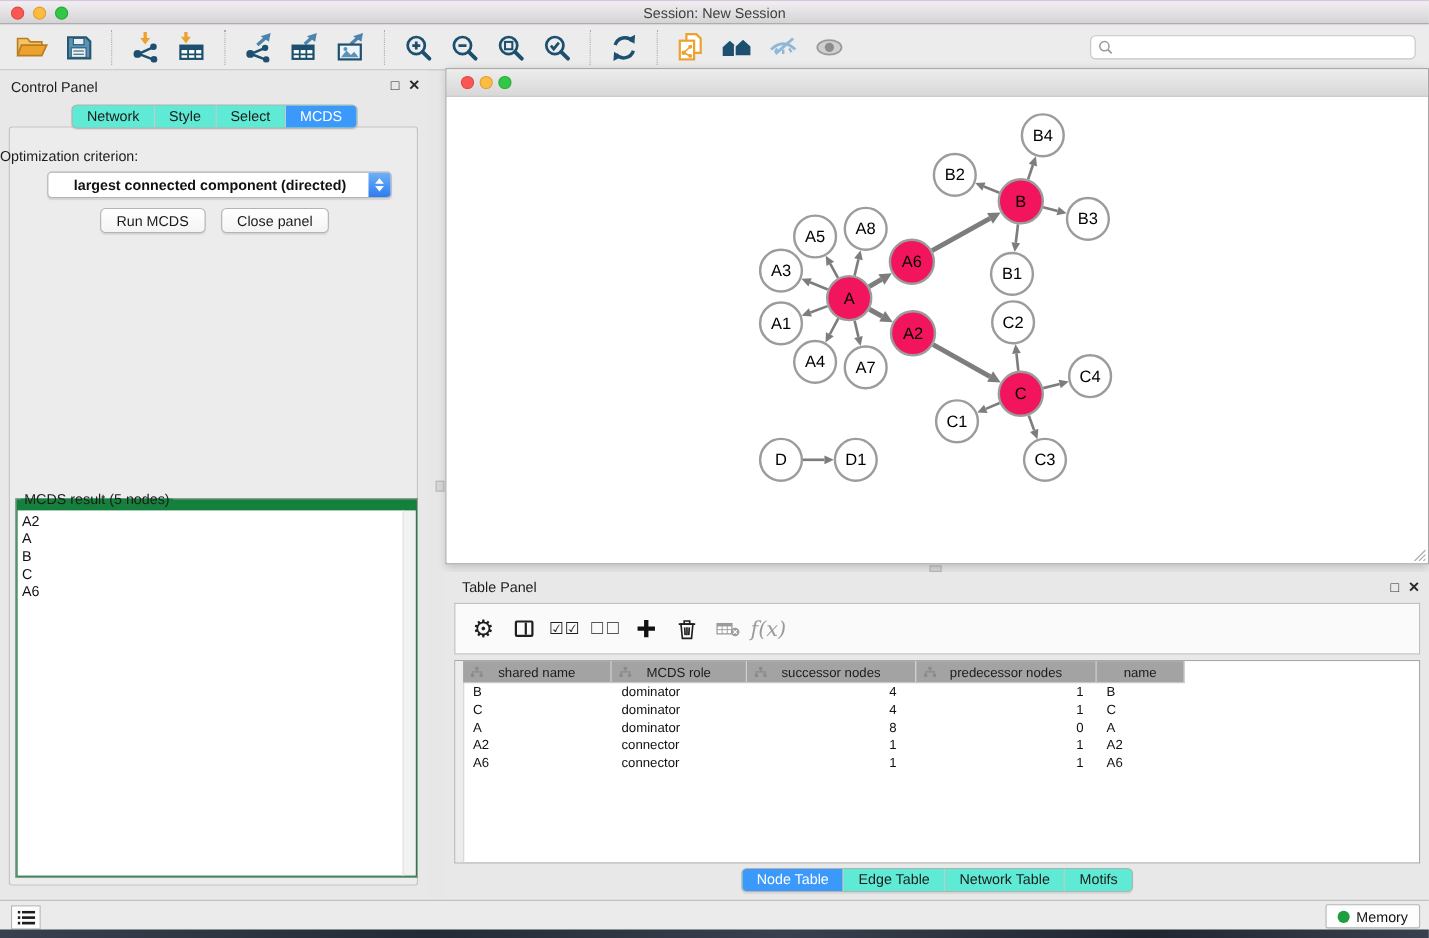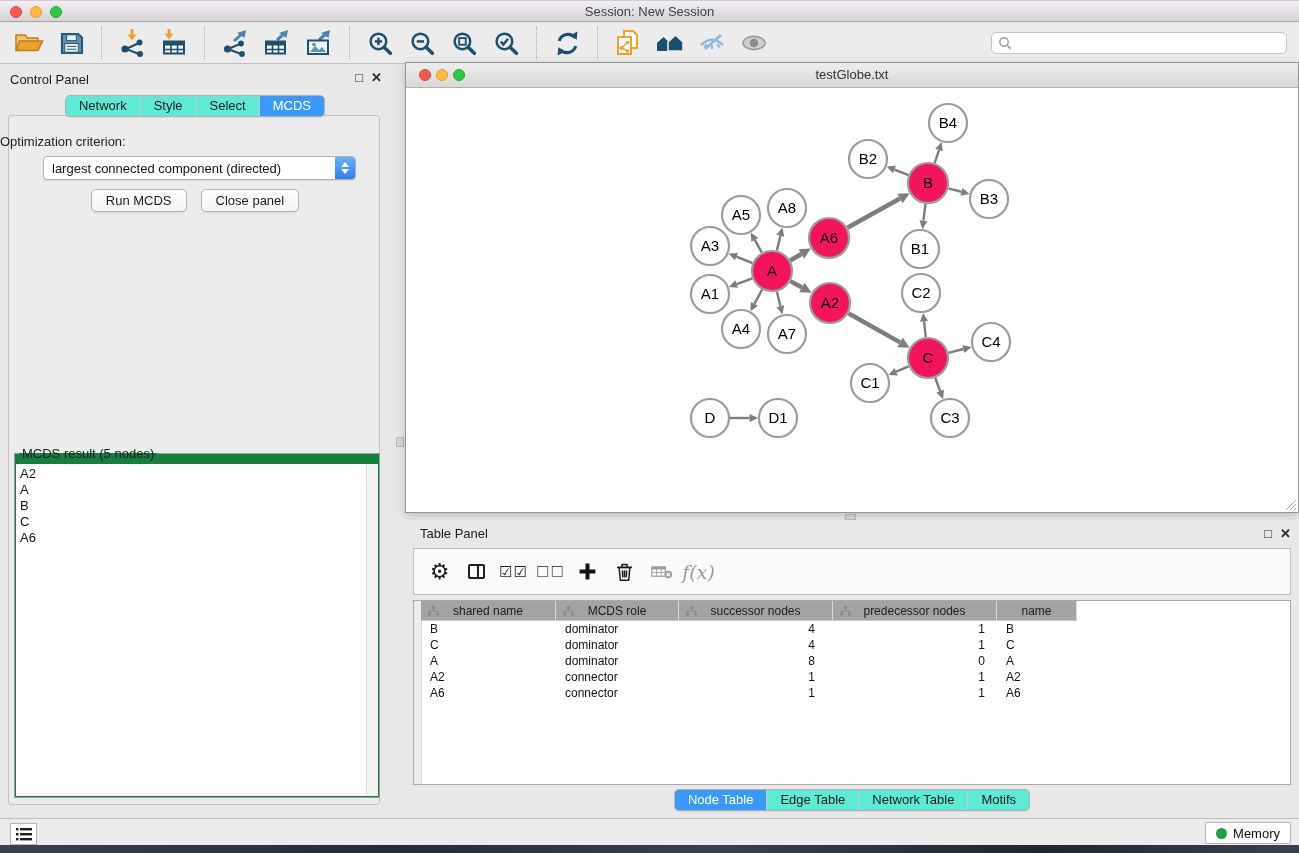--- a/index.html
+++ b/index.html
@@ -36,21 +36,21 @@
     font-size:13px;color:#1c1c1c;padding:3px 14px;font-family:"Liberation Sans",sans-serif;box-shadow:0 1px 1px rgba(0,0,0,.08);}
   
   .control-panel{position:absolute;left:0;top:64px;width:390px;height:754px;background:#e8e8e8;}
   .cp-tabs{position:absolute;left:0;top:31px;width:100%;display:flex;justify-content:center;z-index:3;}
   .cp-content{position:absolute;left:8px;top:51px;width:372px;height:690px;background:#ececec;
     border:1px solid #c3c3c3;border-radius:3px;box-sizing:border-box;}
   .opt-label{position:absolute;left:0;top:70px;width:100%;text-align:left;font-size:13px;color:#1c1c1c;}
   .dropdown{position:absolute;left:43px;top:92px;width:313px;height:24px;background:#fff;
     border:1px solid #b3b3b3;border-radius:4px;box-sizing:border-box;display:flex;align-items:center;
     box-shadow:0 1px 1px rgba(0,0,0,.1);}
-  .dropdown .dd-text{flex:1;font-size:13px;color:#111;padding-left:8px;white-space:nowrap;overflow:hidden;}
+  .dropdown .dd-text{flex:1;font-size:13px;color:#111;padding-left:23px;white-space:nowrap;overflow:hidden;font-weight:bold;}
   .dd-stepper{width:20px;height:22px;border-radius:0 3px 3px 0;
     background:linear-gradient(#6db1f8,#2f7cf0);display:flex;flex-direction:column;
     align-items:center;justify-content:center;gap:2px;}
   .arr-up{width:0;height:0;border-left:4px solid transparent;border-right:4px solid transparent;border-bottom:5px solid #fff;}
   .arr-dn{width:0;height:0;border-left:4px solid transparent;border-right:4px solid transparent;border-top:5px solid #fff;}
   .btn-row{position:absolute;left:0;top:125px;width:100%;display:flex;justify-content:center;gap:14px;}
   .mcds-box{position:absolute;left:14px;top:382px;width:366px;height:352px;border:1px solid #9d9d9d;
     margin:0;padding:0;box-sizing:border-box;background:#15803d;}
   .mcds-box legend{font-size:13px;color:#1c1c1c;margin-left:4px;padding:0 3px;background:transparent;}
   .mcds-list{position:absolute;left:1px;top:3px;right:12px;bottom:1px;background:#fff;
@@ -311,21 +311,20 @@
 </div>
 
 <div class="vgrip"></div>
 <div class="hgrip"></div>
 
 <div class="netwin">
   <div class="nw-titlebar">
     <span class="tl red nw-tl" style="left:13px;"></span>
     <span class="tl yellow nw-tl" style="left:30px;"></span>
     <span class="tl green nw-tl" style="left:47px;"></span>
-    <div class="nw-title">testGlobe.txt</div>
   </div>
   <div class="nw-content">
     <svg id="graph-svg" width="892" height="425">
         <line x1="346.3111094133914" y1="190.30394328212898" x2="330.72063722468306" y2="196.0875055456821" stroke="#7d7d7d" stroke-width="2.4"></line>
         <polygon points="322.75132436819865,199.04386354082953 329.329409932849,192.33724067204236 332.11186451651713,199.83777041932183" fill="#7d7d7d"></polygon>
         <line x1="346.52372908731934" y1="175.14666495456424" x2="330.4320819529238" y2="168.6580975616628" stroke="#7d7d7d" stroke-width="2.4"></line>
         <polygon points="322.54882944064826,165.4793667099388 331.92795529491156,164.94833167353315 328.93620861093603,172.36786344979245" fill="#7d7d7d"></polygon>
         <line x1="355.8293664566471" y1="164.62724263136246" x2="348.80300266597897" y2="151.9344564288652" stroke="#7d7d7d" stroke-width="2.4"></line>
         <polygon points="344.6863176603361,144.49786416060715 352.3025754981004,149.99719289679797 345.30342983385754,153.8717199609324" fill="#7d7d7d"></polygon>
         <line x1="370.8640310734268" y1="162.5710694916073" x2="374.3988149717779" y2="147.72497711853296" stroke="#7d7d7d" stroke-width="2.4"></line>

